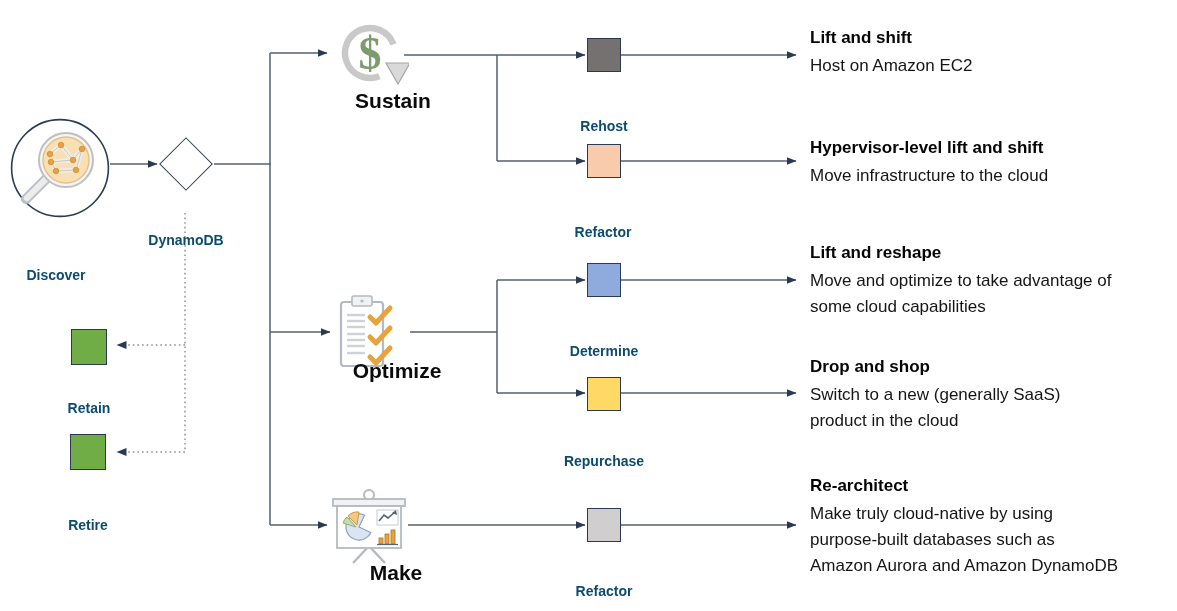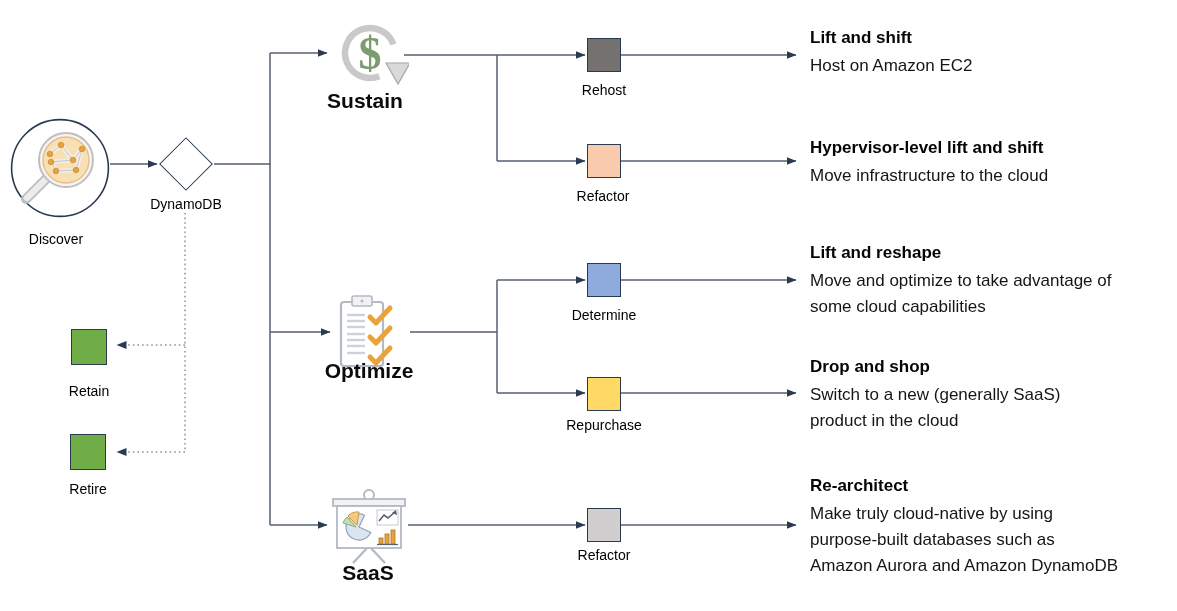--- a/index.html
+++ b/index.html
@@ -9,25 +9,25 @@
   }
   #wires{position:absolute;left:0;top:0;width:1177px;height:611px;}
   .node-box{
     position:absolute;width:34px;height:34px;border:1.6px solid #2b3a52;box-sizing:border-box;
   }
   .side-box{
     position:absolute;width:36px;height:36px;border:1.6px solid #2b3a52;box-sizing:border-box;
   }
   .node-label{
     position:absolute;transform:translateX(-50%);white-space:nowrap;
-    color:#000000;font-weight:normal;font-size:14px;
+    color:#0c4a6e;font-weight:bold;font-size:14px;margin-top:36px;
   }
   .cat-label{
     position:absolute;transform:translateX(-50%);white-space:nowrap;
-    color:#0b0b0b;font-weight:bold;font-size:21px;
+    color:#0b0b0b;font-weight:bold;font-size:21px;margin-left:28px;
   }
   .diamond{
     position:absolute;width:38px;height:38px;background:#fff;border:1.5px solid #2b3a52;
     transform:rotate(45deg);box-sizing:border-box;
   }
   .text-block{position:absolute;width:372px;color:#111;}
   .text-block .tb-title{font-size:17px;font-weight:bold;color:#050505;margin-bottom:5px;}
   .text-block .tb-line{font-size:17px;line-height:26px;color:#151515;}
   .icon-wrap{position:absolute;}
 </style>
@@ -100,21 +100,21 @@
         <circle cx="41" cy="44" r="2.8"></circle>
       </g>
     </svg>
   </div>
   <div class="node-label" style="left:56px;top:231px;">Discover</div>
 
   <div class="diamond" style="left:167px;top:145px;"></div>
   <div class="node-label" style="left:186px;top:196px;">DynamoDB</div>
 
   <div class="side-box" style="left: 71px; top: 329px; background-color: rgb(112, 173, 71);"></div>
-  <div class="node-label" style="left:89px;top:383px;">Retain</div>
+  <div class="node-label" style="left:89px;top:364px;">Retain</div>
   <div class="side-box" style="left: 70px; top: 434px; background-color: rgb(112, 173, 71);"></div>
   <div class="node-label" style="left:88px;top:481px;">Retire</div>
 
   <div class="icon-wrap" style="left:333px;top:18px;">
     <svg width="76" height="76" viewBox="0 0 76 76">
       <circle cx="37" cy="35" r="25" fill="none" stroke="#c9c9c9" stroke-width="6.5" stroke-dasharray="118 40" transform="rotate(68 37 35)"></circle>
       <polygon points="53,45 77,45 65,66" fill="#d9d9d9" stroke="#a6a6a6" stroke-width="1.2"></polygon>
       <text x="37" y="51" text-anchor="middle" font-size="46" font-weight="bold" font-family="Liberation Serif, DejaVu Serif, serif" fill="#7d9c6d">$</text>
     </svg>
   </div>
@@ -160,21 +160,21 @@
       <polygon points="68,22 69,27 64,25" fill="#55616e"></polygon>
 
       <g fill="#E8A33D" stroke="#a8762c" stroke-width="0.8">
         <rect x="51" y="50" width="4" height="6"></rect>
         <rect x="57" y="46" width="4" height="10"></rect>
         <rect x="63" y="42" width="4" height="14"></rect>
       </g>
       <line x1="49" y1="56.5" x2="70" y2="56.5" stroke="#55616e" stroke-width="1.2"></line>
     </svg>
   </div>
-  <div class="cat-label" style="left:368px;top:561px;">SaaS</div>
+  <div class="cat-label" style="left:368px;top:561px;">Make</div>
 
   <div class="node-box" style="left: 587px; top: 38px; background-color: rgb(118, 113, 113);"></div>
   <div class="node-label" style="left:604px;top:82px;">Rehost</div>
 
   <div class="node-box" style="left: 587px; top: 144px; background-color: rgb(248, 203, 173);"></div>
   <div class="node-label" style="left:603px;top:188px;">Refactor</div>
 
   <div class="node-box" style="left: 587px; top: 263px; background-color: rgb(143, 170, 220);"></div>
   <div class="node-label" style="left:604px;top:307px;">Determine</div>
 

